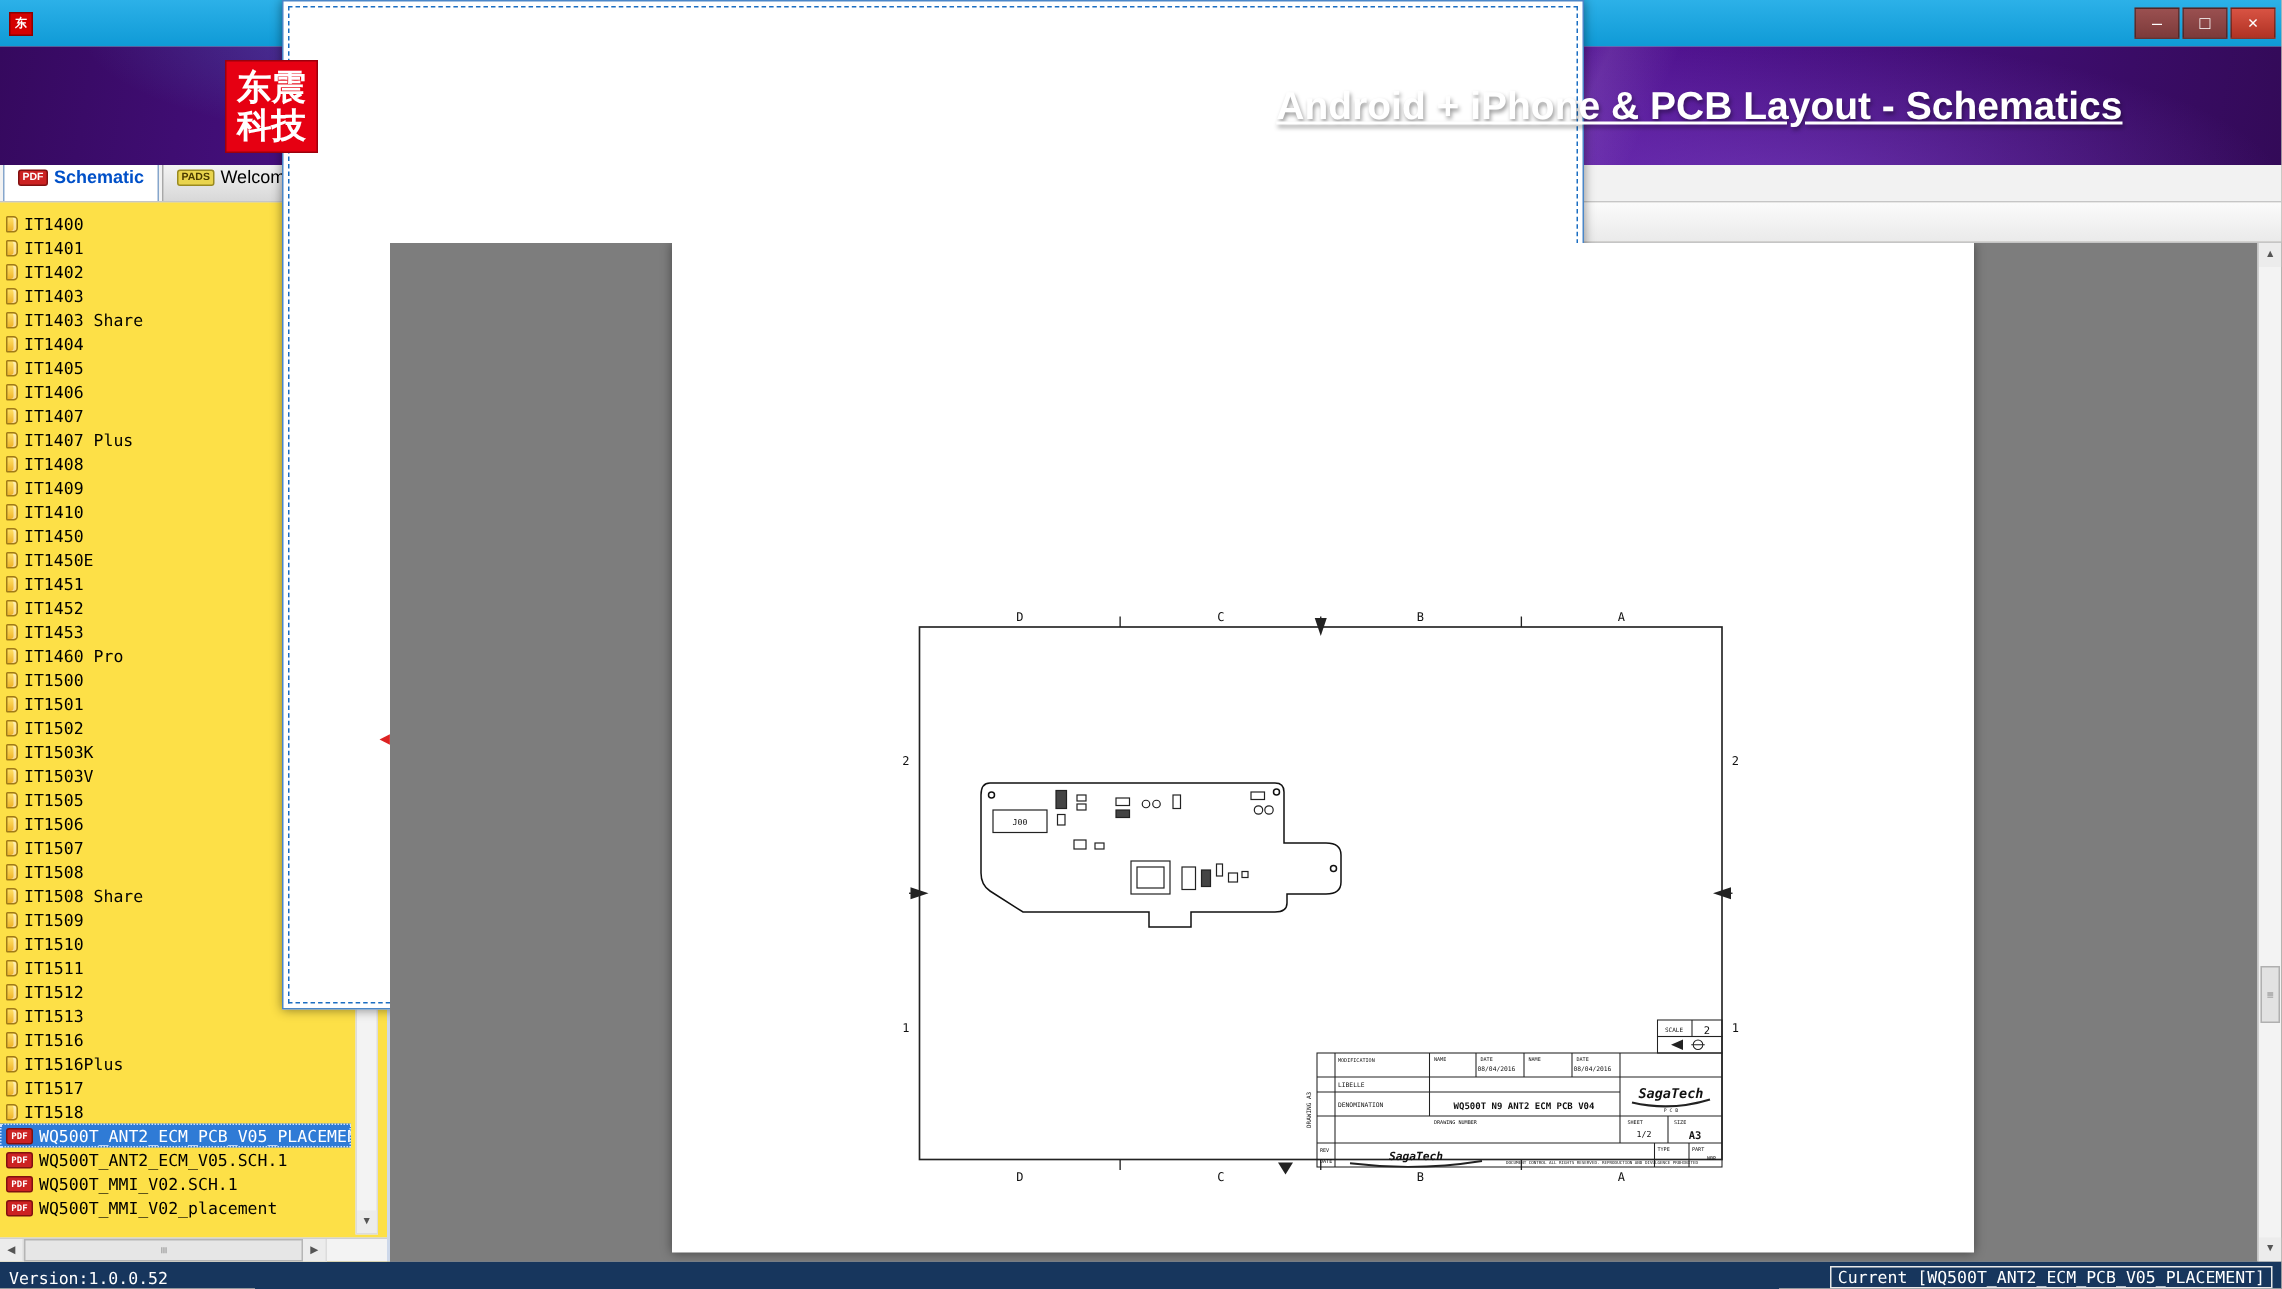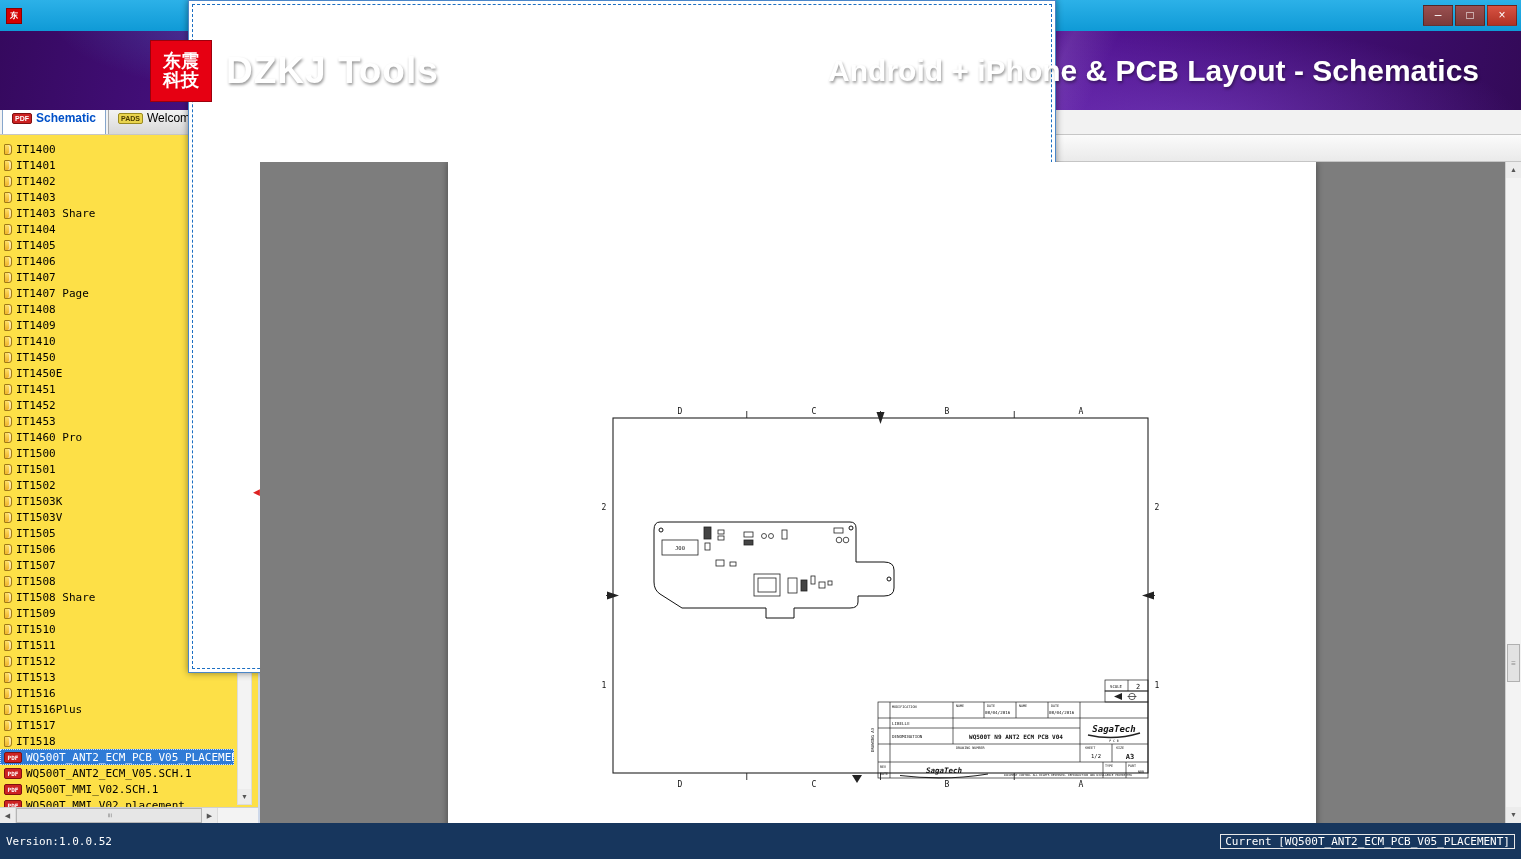--- a/index.html
+++ b/index.html
@@ -17,23 +17,23 @@
   
   .banner { height:79px; flex:0 0 auto; position:relative; display:flex; align-items:center; padding-left:150px; overflow:hidden;
     background:
       radial-gradient(ellipse 420px 130px at 20% -15%, rgba(90,200,255,.30), transparent 60%),
       radial-gradient(ellipse 520px 160px at 78% 125%, rgba(150,90,230,.45), transparent 65%),
       linear-gradient(100deg,#35095e 0%,#53159a 25%,#6b1ab9 52%,#481083 78%,#330a58 100%); }
   .banner::before { content:''; position:absolute; inset:0;
     background: linear-gradient(115deg, transparent 28%, rgba(255,255,255,.13) 30%, transparent 33%, transparent 43%, rgba(130,220,255,.18) 45%, transparent 48%, transparent 67%, rgba(255,255,255,.10) 69%, transparent 72%); }
   .banner > * { position:relative; z-index:1; }
   .logo { width:62px; height:62px; background:#e60012; border:1px solid #9c000c; display:flex; flex-direction:column; align-items:center; justify-content:center; line-height:1.05; }
-  .logo span { color:#fff; font-size:18px; font-weight:bold; }
+  .logo span { color:#fff; font-size:23px; font-weight:bold; }
   .brand { margin-left:14px; color:#fff; font-size:37px; font-weight:bold; letter-spacing:1px; text-shadow:1px 2px 3px rgba(0,0,0,.4); }
-  .subtitle { margin-left:auto; margin-right:42px; color:#fff; font-size:30px; font-weight:bold; text-shadow:1px 2px 3px rgba(0,0,0,.4); }
+  .subtitle { margin-left:auto; margin-right:106px; color:#fff; font-size:26px; font-weight:bold; text-shadow:1px 2px 3px rgba(0,0,0,.4);text-decoration:underline; }
 
   
   .tabrow { height:25px; flex:0 0 auto; background:#f2f2f2; display:flex; align-items:flex-end; border-bottom:1px solid #c6c6c6; }
   .main-tab { height:23px; display:flex; align-items:center; gap:4px; padding:16px 9px; font-size:12px; border:1px solid #a8a8a8; border-bottom:none; background:linear-gradient(#fcfcfc,#d8d8d8); margin-left:2px; cursor:default; }
   .main-tab.active { background:#fff; border-color:#86a6cc; color:#0050c8; font-weight:bold; }
   .badge { font-size:7px; font-weight:bold; padding:1px 2px; border-radius:2px; }
   .badge.pdf { background:#cc2222; color:#fff; border:1px solid #801010; }
   .badge.pads { background:#e9d44e; color:#4a3a00; border:1px solid #9a8a20; }
   .share-ic { width:12px; height:12px; border-radius:50%; background:radial-gradient(circle at 30% 30%, #8fe0f5, #2e9e4f); border:1px solid #23703c; }
   .doc-tabs { display:flex; align-items:flex-end; margin-left:10px; height:100%; }
@@ -90,21 +90,21 @@
   
   .viewer { flex:1 1 auto; position:relative; background:#7d7d7d; overflow:hidden; }
   .page { position:absolute; left:188px; top:0; width:868px; height:673px; background:#fff; box-shadow:0 0 7px rgba(0,0,0,.45); }
   .page svg { display:block; }
   .viewer .vscroll2 { position:absolute; top:0; right:0; bottom:0; width:16px; background:#f3f3f3; border-left:1px solid #cfcfcf; }
   .vscroll2 .arr { position:absolute; left:0; right:0; height:16px; text-align:center; font-size:7px; color:#555; line-height:16px; background:#ececec; }
   .vscroll2 .arr.down { bottom:0; }
   .vscroll2 .thumb { position:absolute; left:1px; right:1px; top:482px; height:38px; background:#e2e2e2; border:1px solid #b0b0b0; display:flex; align-items:center; justify-content:center; color:#8a8a8a; font-size:8px; }
 
   
-  .statusbar { height:36px; flex:0 0 auto; background:#17365d; color:#fff; display:flex; align-items:center; justify-content:space-between; padding:0 6px; font-family:"DejaVu Sans Mono",monospace; font-size:11px; }
+  .statusbar { height:18px; flex:0 0 auto; background:#17365d; color:#fff; display:flex; align-items:flex-end; justify-content:space-between; padding:0 6px; font-family:"DejaVu Sans Mono",monospace; font-size:11px; }
   .current { border:1px solid #e8e8e8; padding:0 4px; height:15px; line-height:14px; }
 
   
   svg text { font-family:"DejaVu Sans Mono",monospace; fill:#111; }
 </style>
 </head>
 <body>
 
 <div class="window">
 
@@ -116,21 +116,20 @@
       <div class="win-btn">□</div>
       <div class="win-btn close">×</div>
     </div>
   </div>
 
   <div class="banner">
     <div class="logo">
       <span>东震</span>
       <span>科技</span>
     </div>
-    <div class="brand">DZKJ Tools</div>
     <div class="subtitle">Android + iPhone &amp; PCB Layout - Schematics</div>
   </div>
 
   <div class="tabrow">
     <div class="main-tab active">
       <span class="badge pdf">PDF</span>
       <span>Schematic</span>
     </div>
     <div class="main-tab">
       <span class="badge pads">PADS</span>
@@ -186,21 +185,21 @@
           <div class="tree-item">
             <span class="ticon"></span>
             <span>IT1406</span>
           </div>
           <div class="tree-item">
             <span class="ticon"></span>
             <span>IT1407</span>
           </div>
           <div class="tree-item">
             <span class="ticon"></span>
-            <span>IT1407 Page</span>
+            <span>IT1407 Plus</span>
           </div>
           <div class="tree-item">
             <span class="ticon"></span>
             <span>IT1408</span>
           </div>
           <div class="tree-item">
             <span class="ticon"></span>
             <span>IT1409</span>
           </div>
           <div class="tree-item">

